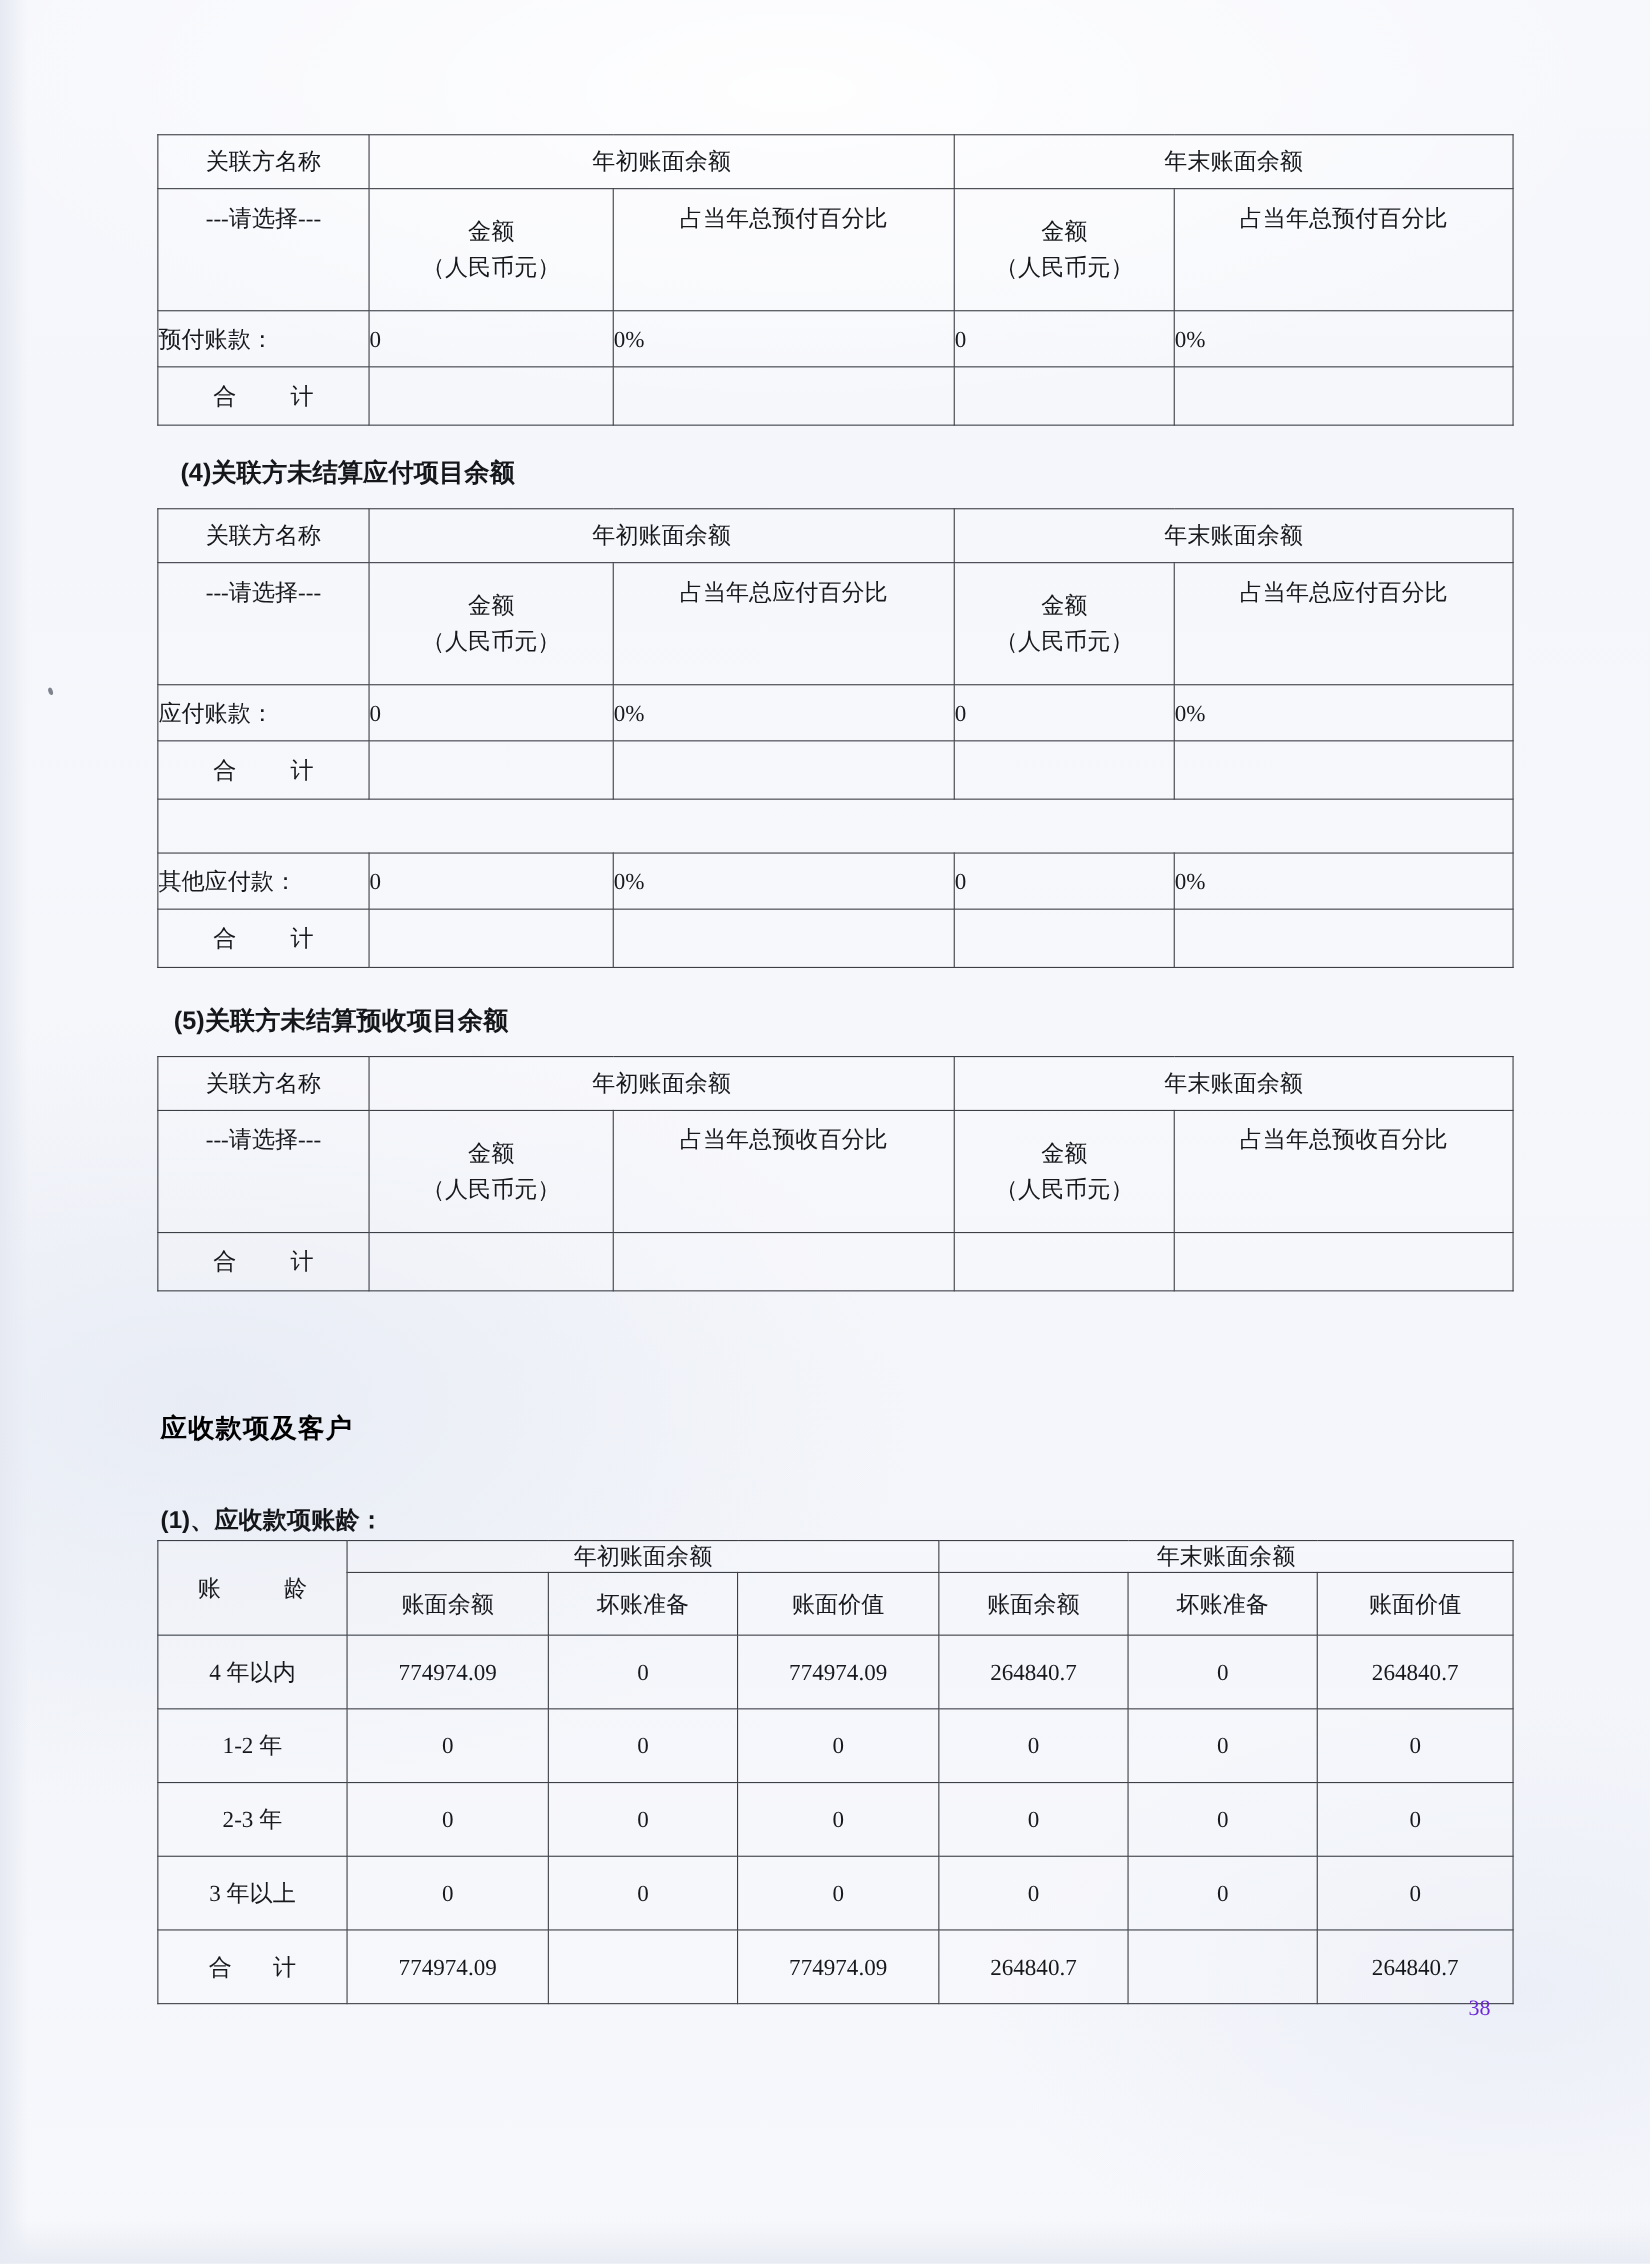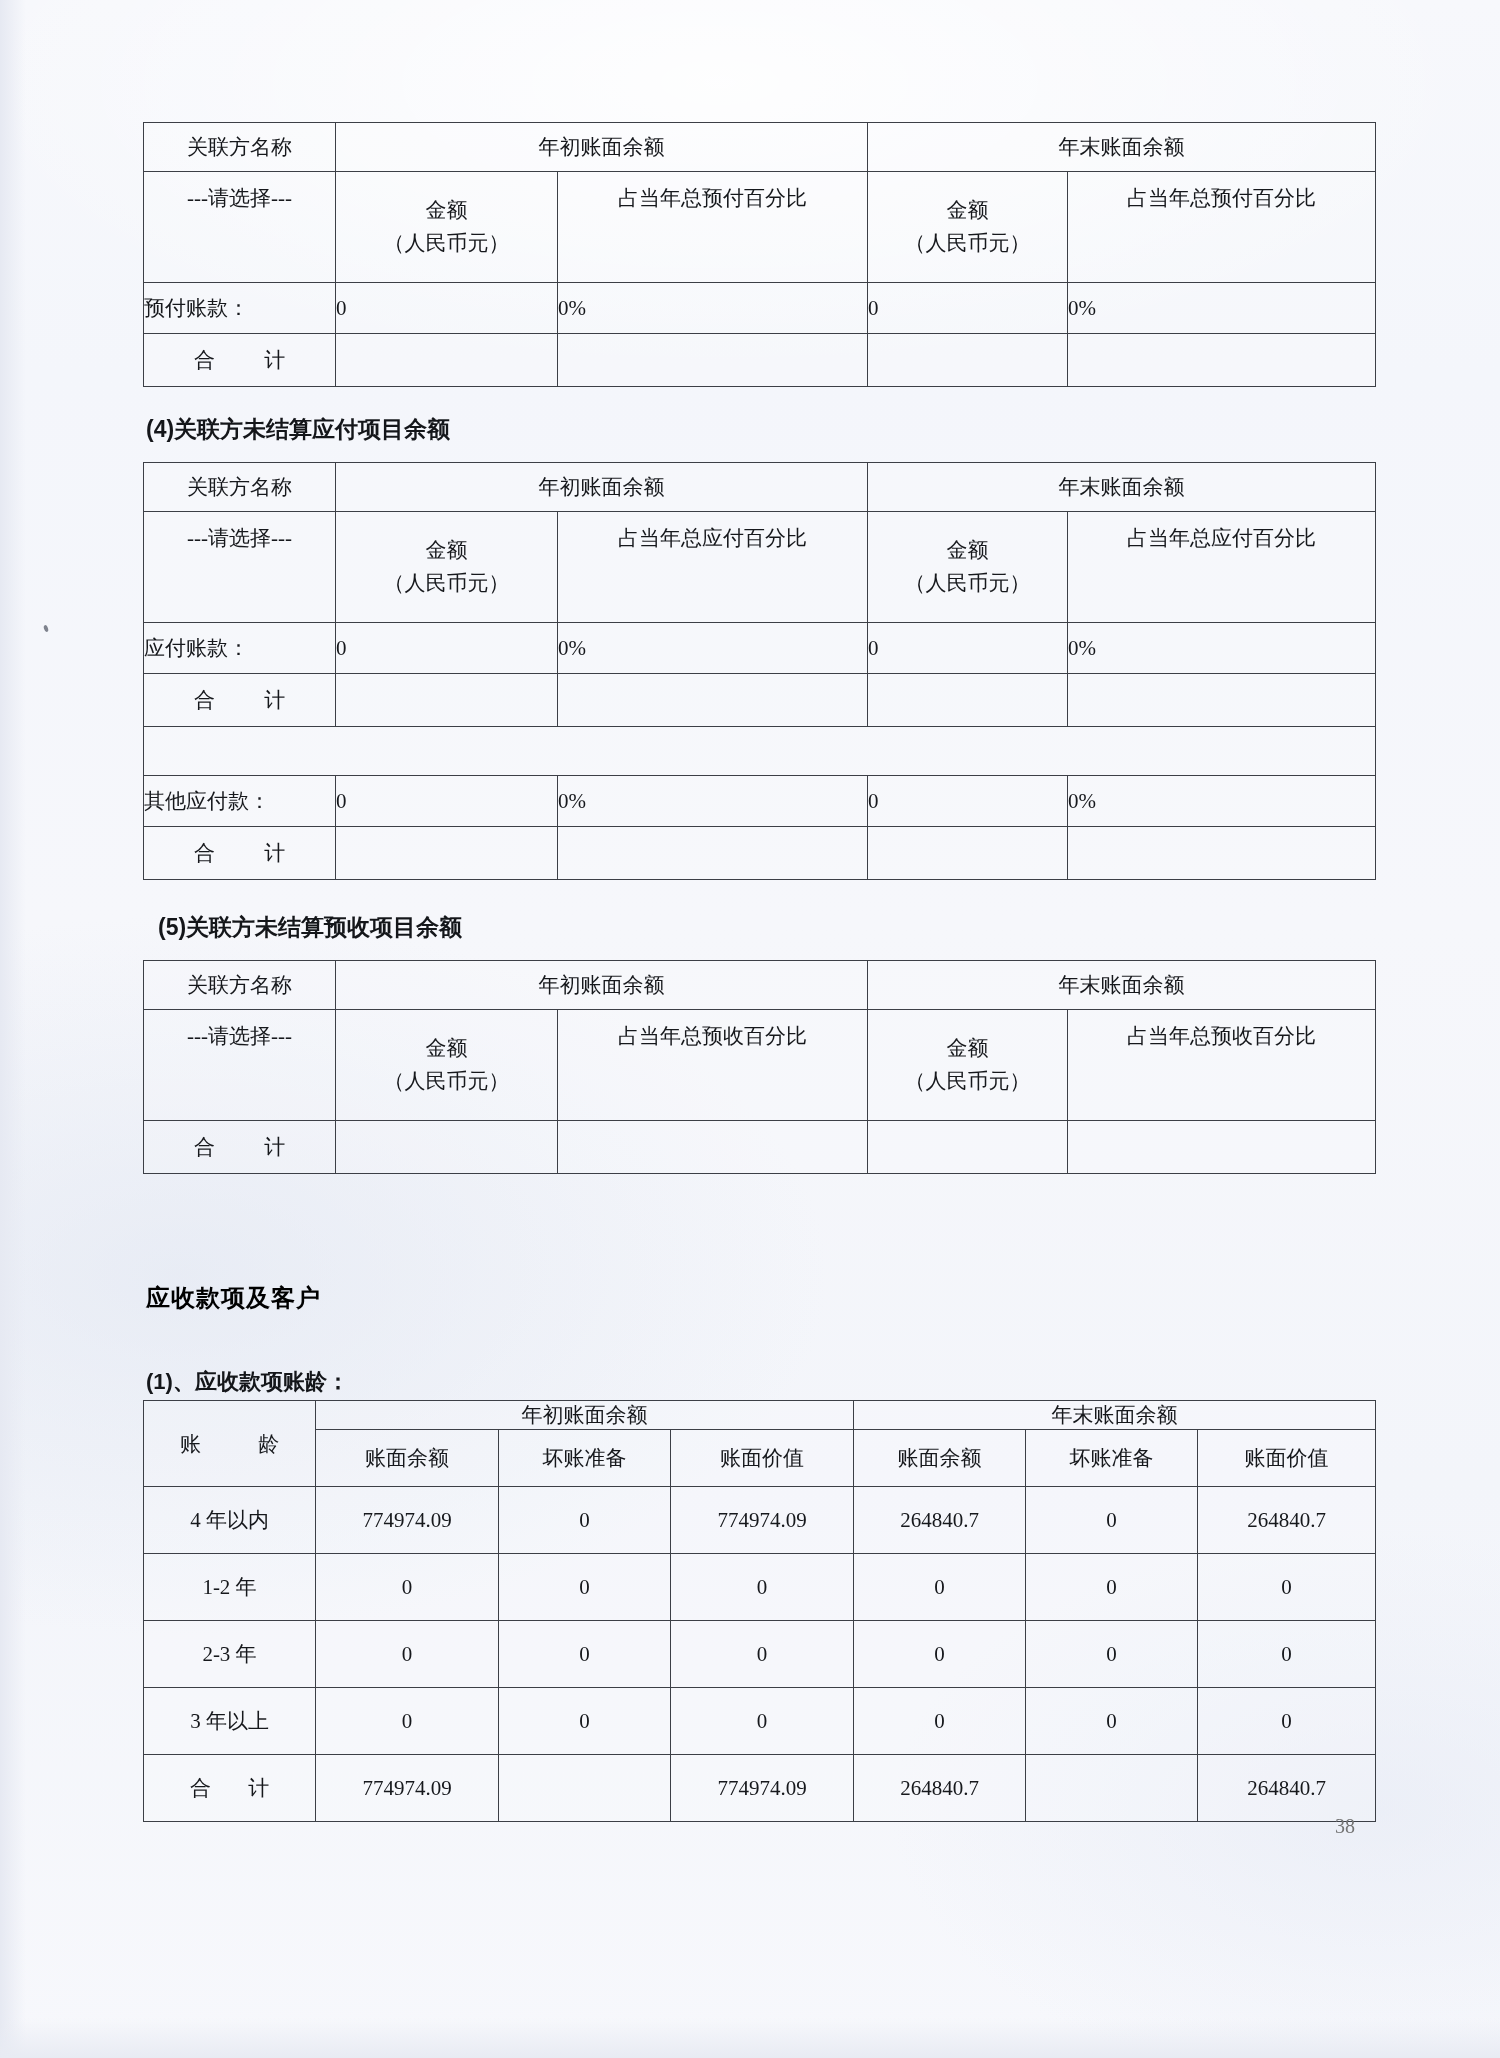--- a/index.html
+++ b/index.html
@@ -115,21 +115,21 @@
     font-family: "Liberation Sans", "DejaVu Sans", sans-serif;
     font-weight: bold;
     font-size: 22px;
     color: #14161a;
     white-space: nowrap;
   }
   .page-number {
     position: absolute;
     font-family: "Liberation Serif", "DejaVu Serif", serif;
     font-size: 20px;
-    color: #737373;
+    color: #6d28d9;
   }
   .speck {
     position: absolute;
     width: 4px; height: 7px;
     background: #6a6f7a;
     border-radius: 50%;
     opacity: 0.85;
     transform: rotate(-18deg);
   }
 </style>
@@ -182,21 +182,21 @@
           <span class="spaced">合    计</span>
         </td>
         <td class="lnum"></td>
         <td class="lnum"></td>
         <td class="lnum"></td>
         <td class="lnum"></td>
       </tr>
     </tbody>
   </table>
 
-  <div class="heading" style="left:146px; top:414px;text-align:right;">(4)关联方未结算应付项目余额</div>
+  <div class="heading" style="left:164px; top:414px;text-align:right;">(4)关联方未结算应付项目余额</div>
 
   <table class="doc-table" style="left:143px; top:462px; width:1232px;">
     <colgroup>
       <col style="width:192px">
       <col style="width:222px">
       <col style="width:310px">
       <col style="width:200px">
       <col style="width:308px">
     </colgroup>
     <tbody>

